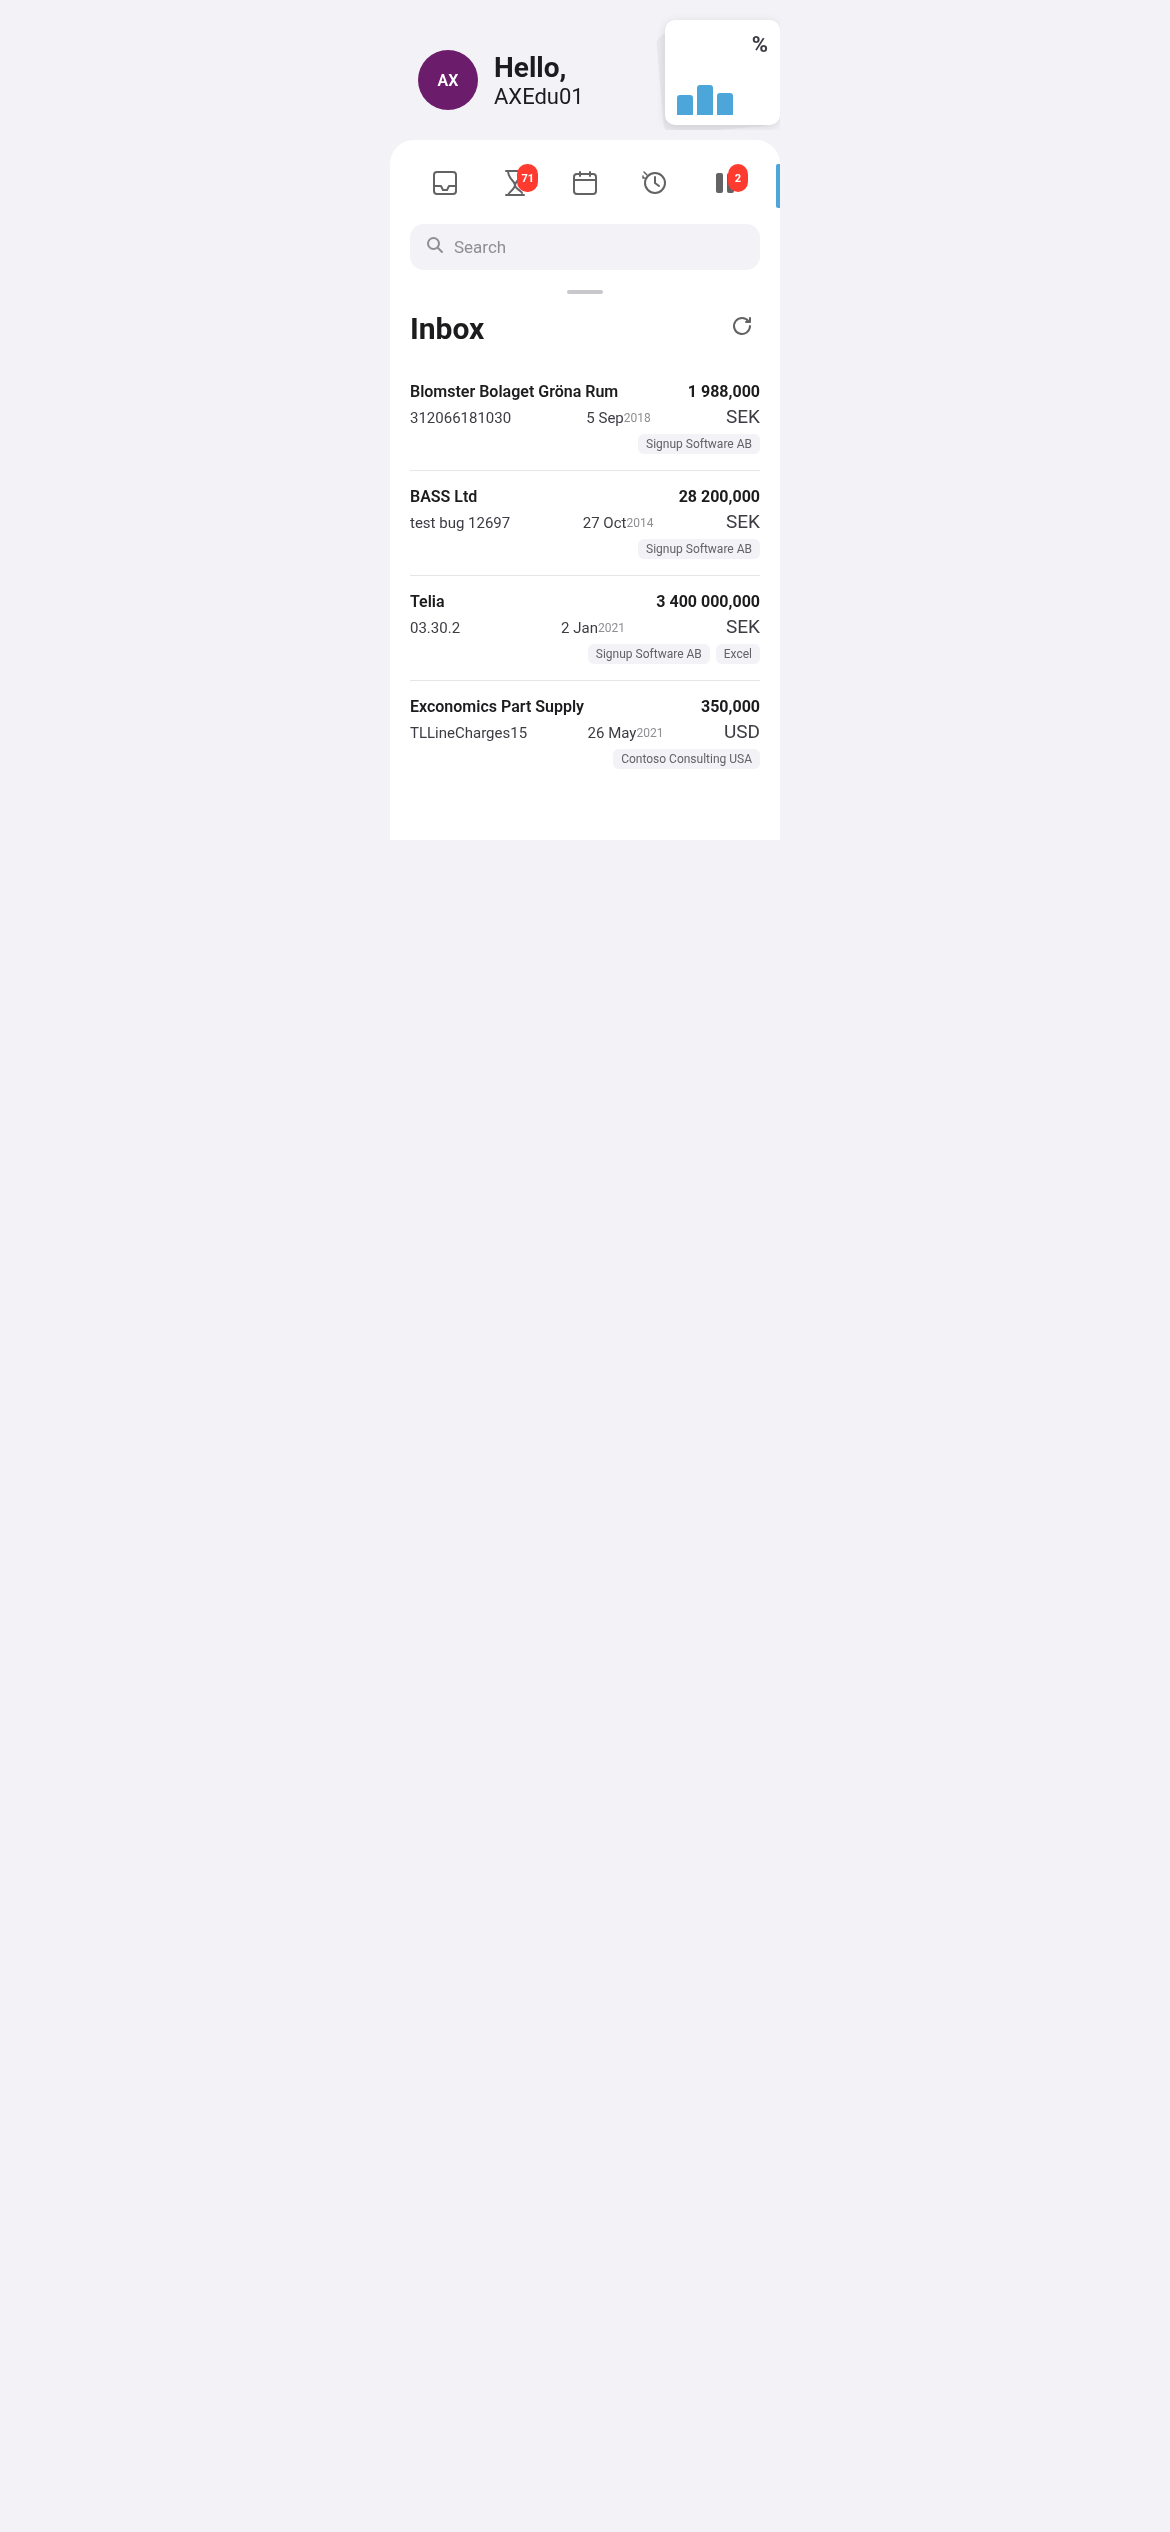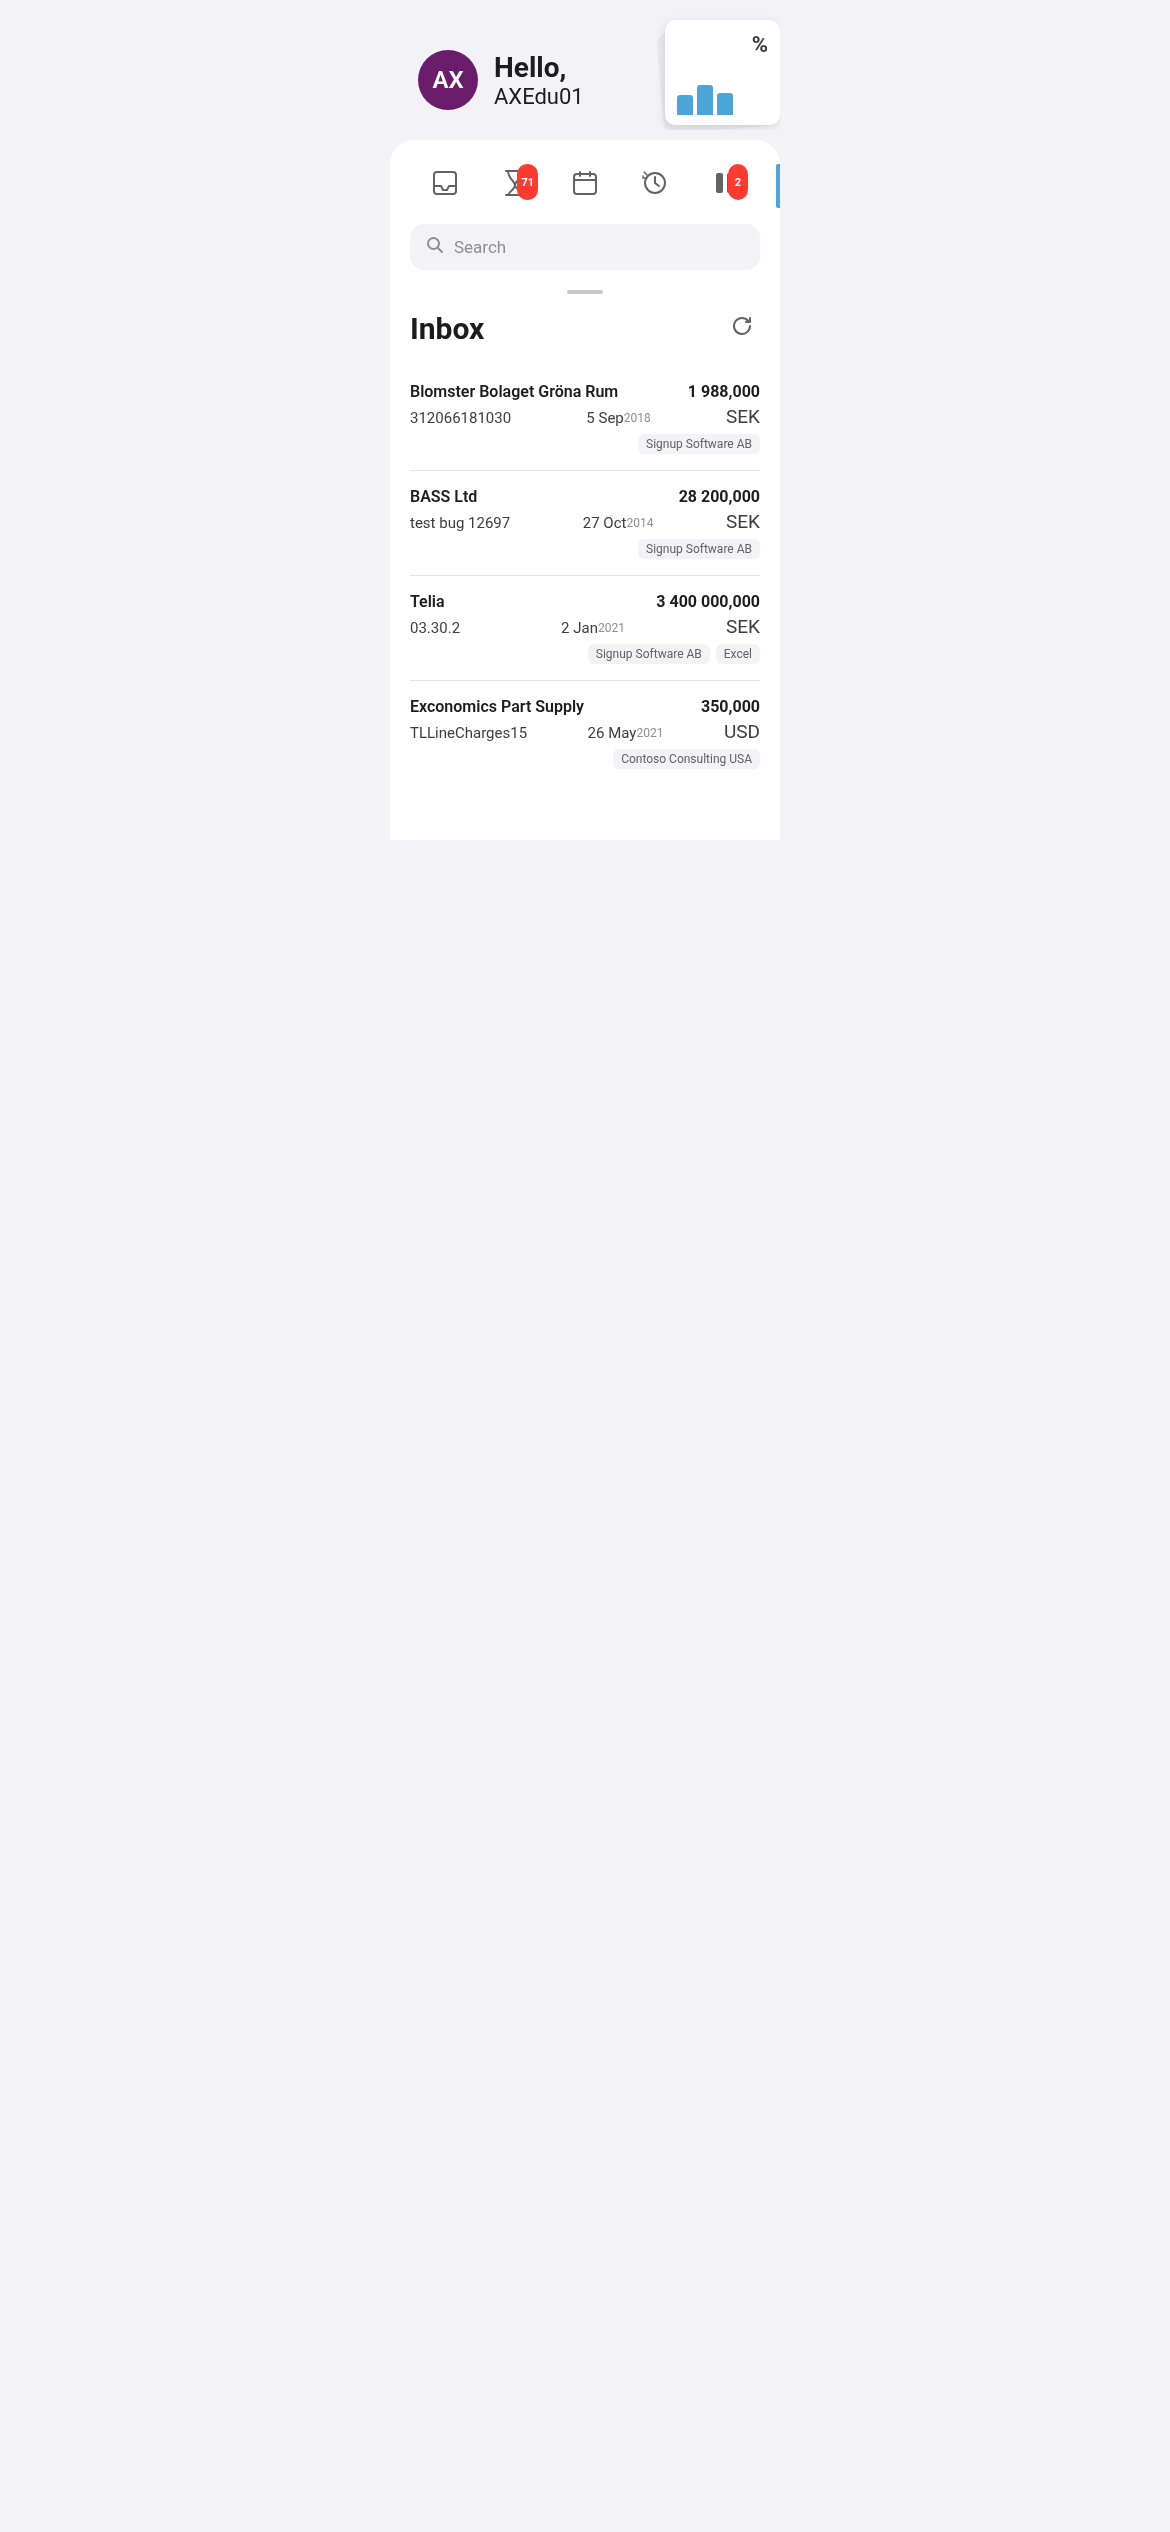--- a/index.html
+++ b/index.html
@@ -37,21 +37,21 @@
 
     .avatar {
       width: 60px;
       height: 60px;
       border-radius: 50%;
       background: #6b1d6b;
       display: flex;
       align-items: center;
       justify-content: center;
       color: white;
-      font-size: 24px;
+      font-size: 16px;
       font-weight: 600;
       flex-shrink: 0;
     }
 
     .greeting-block {
       display: flex;
       flex-direction: column;
     }
 
     .greeting-hello {
@@ -175,21 +175,21 @@
     .tab-badge {
       position: absolute;
       top: 0;
       right: 2px;
       background: #ff3b30;
       color: white;
       font-size: 11px;
       font-weight: 700;
       border-radius: 10px;
       min-width: 20px;
-      height: 36px;
+      height: 28px;
       display: flex;
       align-items: center;
       justify-content: center;
       padding: 0 4px;
     }
 
     .tab-bar-side-indicator {
       position: absolute;
       right: 0;
       top: 8px;

